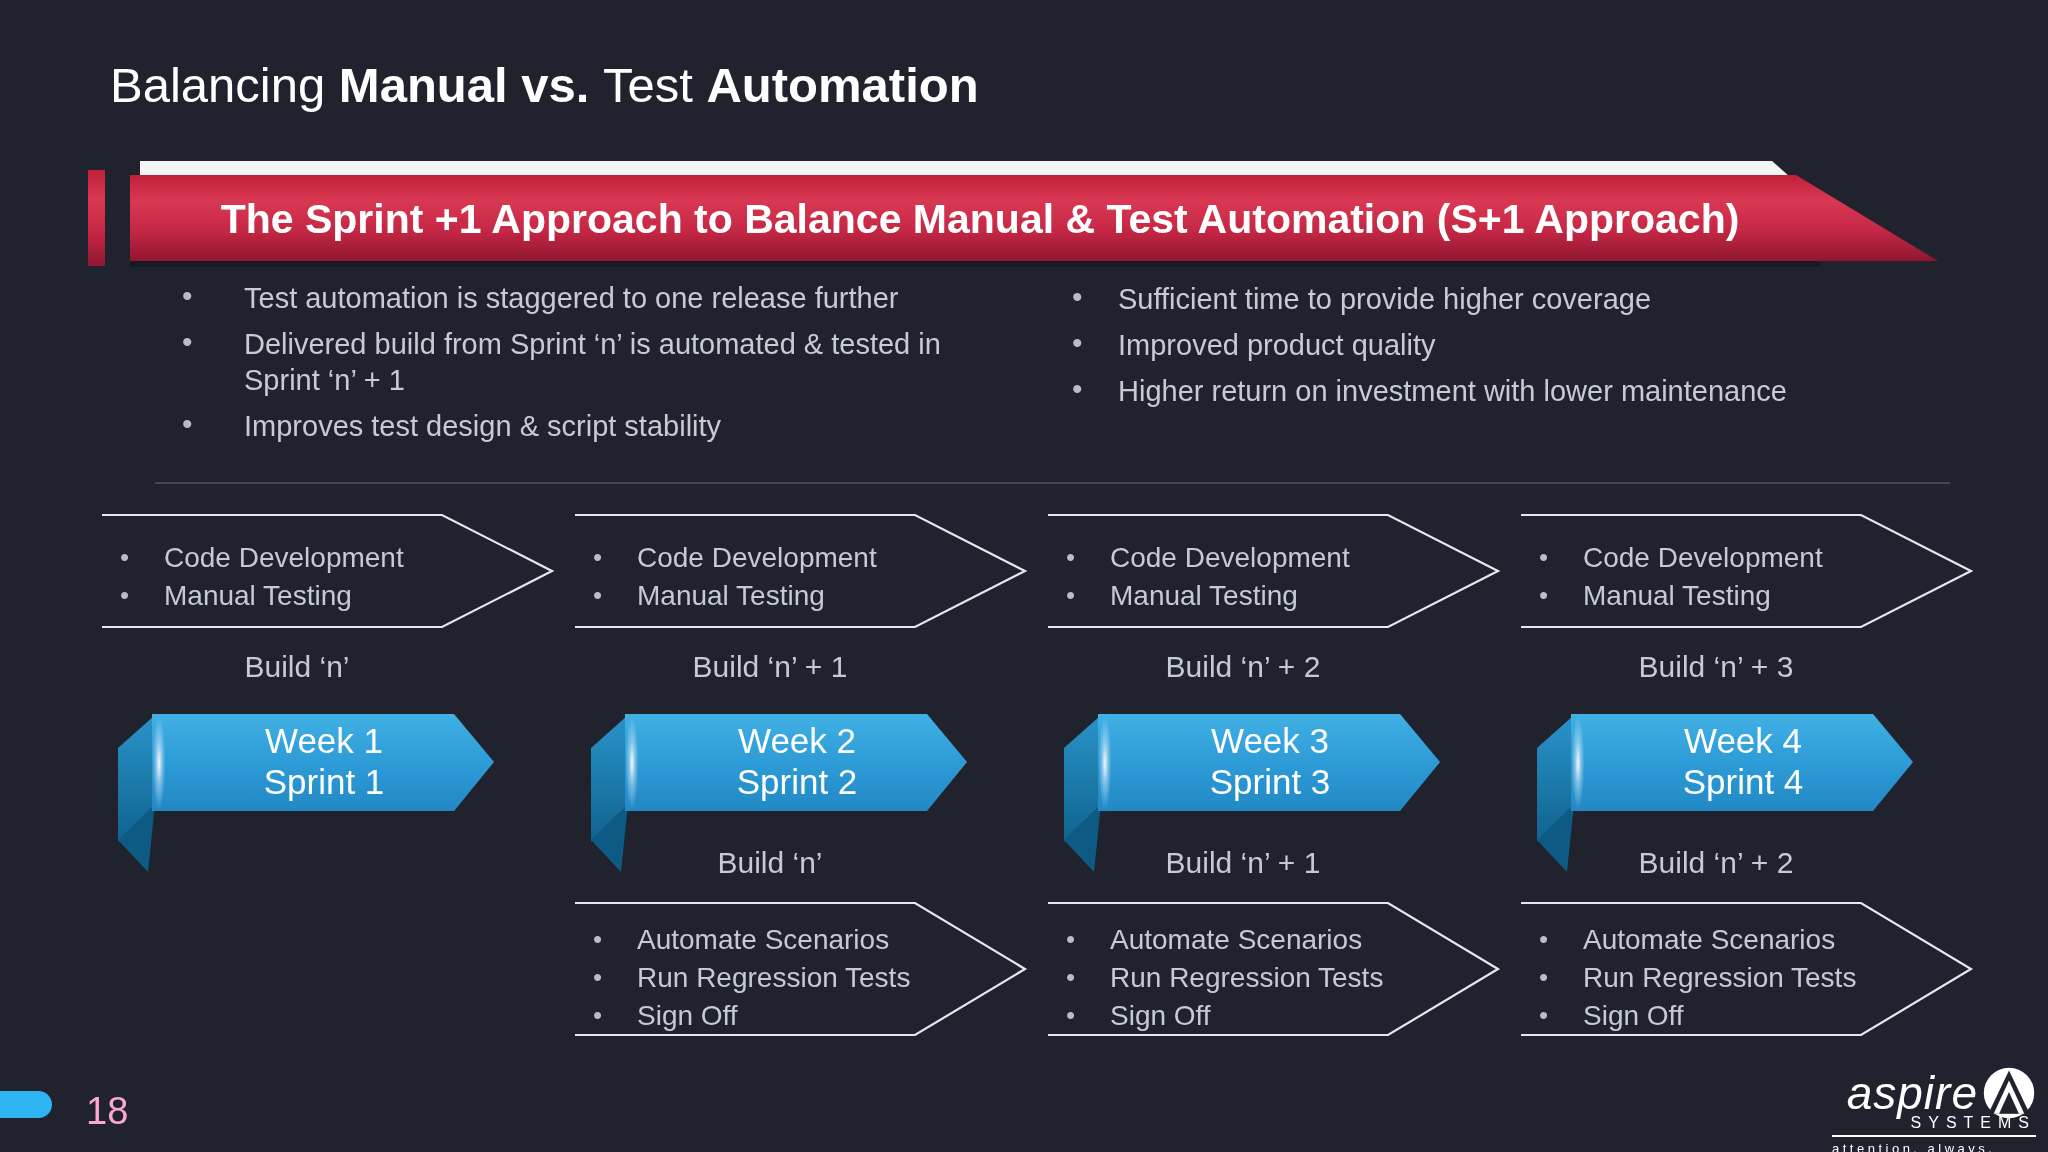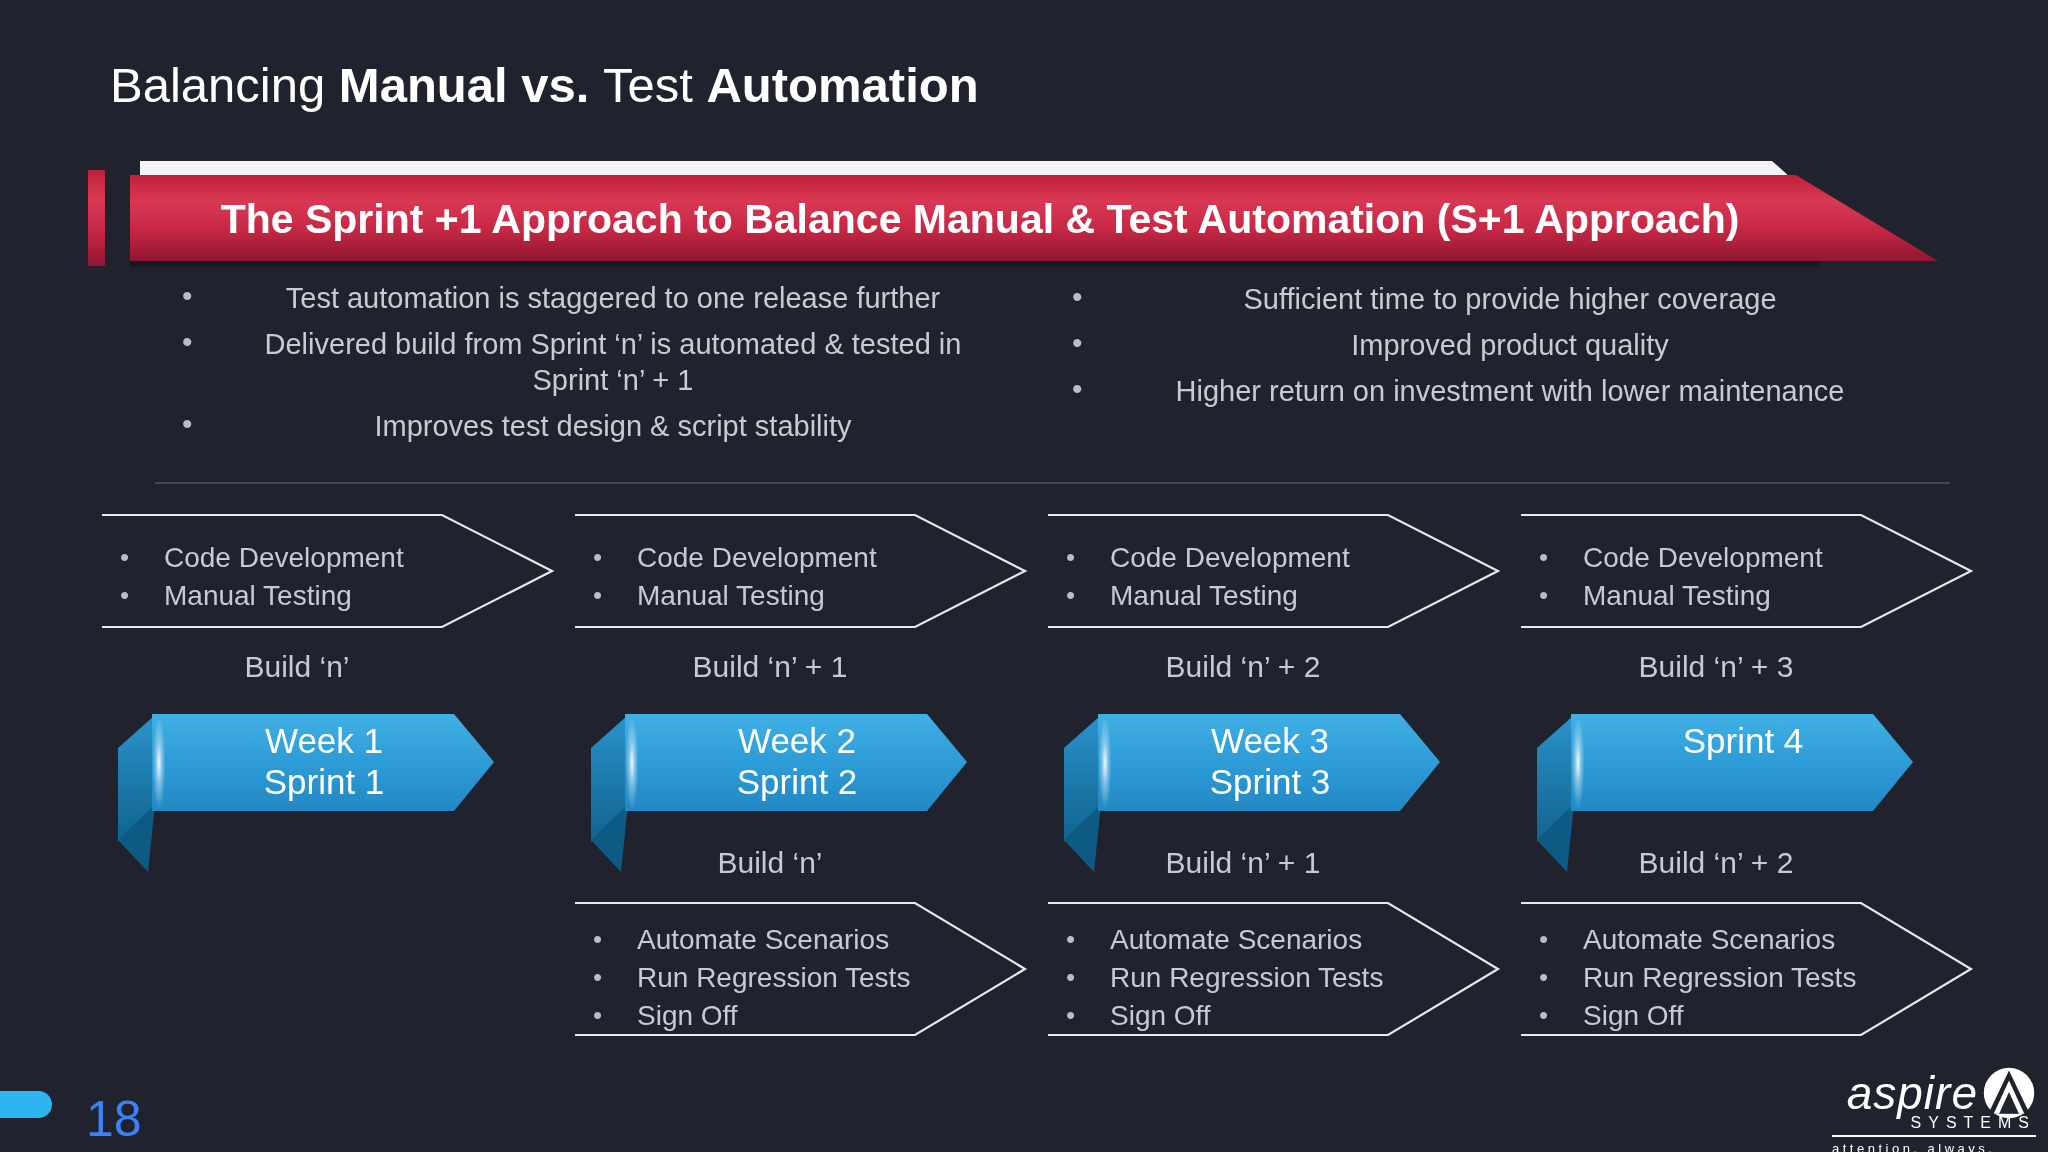--- a/index.html
+++ b/index.html
@@ -8,37 +8,37 @@
   .abs{position:absolute;}
   svg.layer{position:absolute;left:0;top:0;z-index:1;}
   .ov{position:absolute;z-index:2;}
 
   .title{left:110px;top:58px;font-size:49px;line-height:54px;color:#ffffff;font-weight:400;white-space:nowrap;}
   .title b{font-weight:700;}
 
   .banner-text{left:170px;top:178px;width:1620px;height:82px;display:flex;align-items:center;justify-content:center;
                font-size:41px;font-weight:700;color:#ffffff;white-space:nowrap;}
 
-  ul.benefits{list-style:none;margin:0;padding:0;font-size:29px;line-height:36px;color:#c7cbd4;text-align:center;}
+  ul.benefits{list-style:none;margin:0;padding:0;font-size:29px;line-height:36px;color:#c7cbd4;}
   ul.benefits li{position:relative;padding-left:62px;margin-bottom:10px;}
   ul.benefits li::before{content:"\2022";position:absolute;left:0;top:-2px;font-size:30px;color:#b9bdc7;}
   ul.benefits.right li{padding-left:46px;}
   ul.benefits .l2{display:block;}
 
   .col{position:absolute;top:500px;width:473px;height:600px;z-index:2;}
   ul.chev{list-style:none;margin:8px;padding:0;position:absolute;left:8px;font-size:28px;line-height:38px;color:#c5cad4;}
   ul.chev li{position:relative;padding-left:46px;white-space:nowrap;}
   ul.chev li::before{content:"\2022";position:absolute;left:2px;top:-1px;font-size:26px;color:#b9bdc7;}
   .dev-list{top:31px;}
   .auto-list{top:413px;}
   .build-label{position:absolute;left:0;top:150px;width:390px;text-align:center;font-size:30px;color:#c5cad4;white-space:nowrap;}
   .build-label.bottom{top:346px;}
   .week{position:absolute;left:52px;top:220px;width:340px;text-align:center;font-size:35px;line-height:41px;color:#ffffff;}
 
-  .page-num{left:86px;top:1090px;font-size:50px;color:#3b82f6;z-index:2;}
+  .page-num{left:86px;top:1090px;font-size:38px;color:#f9a8d4;z-index:2;}
 
   .logo{left:1832px;top:1022px;width:204px;z-index:2;color:#ffffff;}
   .logo-row{display:flex;align-items:center;justify-content:flex-end;margin-top:44px;}
   .logo-brand{font-size:46px;font-style:italic;font-weight:400;letter-spacing:1px;line-height:46px;}
   .logo-emblem{width:54px;height:54px;margin-left:4px;flex:0 0 auto;}
   .logo-division{text-align:right;font-size:16px;font-weight:400;letter-spacing:7px;margin-top:-6px;}
   .logo-line{border-top:2px solid #ffffff;margin:3px 0 4px 0;}
   .logo-tagline{font-size:13px;letter-spacing:3.5px;white-space:nowrap;}
 </style>
 </head>
@@ -180,20 +180,21 @@
     </ul>
   </div>
 
   <div class="col" style="left:1521px;">
     <ul class="chev dev-list">
       <li><span>Code Development</span></li>
       <li><span>Manual Testing</span></li>
     </ul>
     <div class="build-label">Build ‘n’ + 3</div>
     <div class="week">
+      <div>Week 4</div>
       <div>Sprint 4</div>
     </div>
     <div class="build-label bottom">Build ‘n’ + 2</div>
     <ul class="chev auto-list">
       <li><span>Automate Scenarios</span></li>
       <li><span>Run Regression Tests</span></li>
       <li><span>Sign Off</span></li>
     </ul>
   </div>
 

